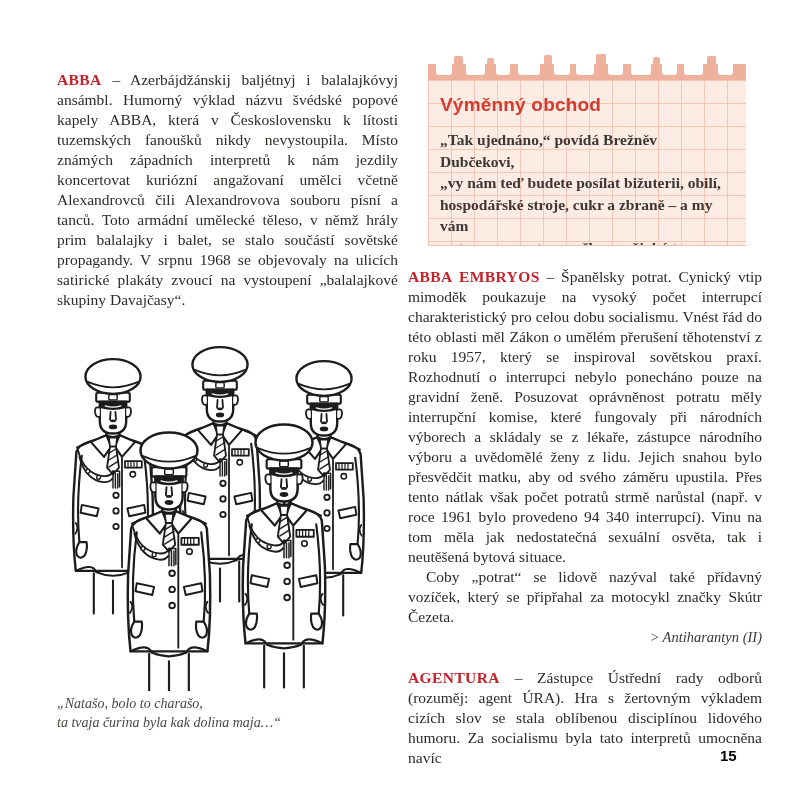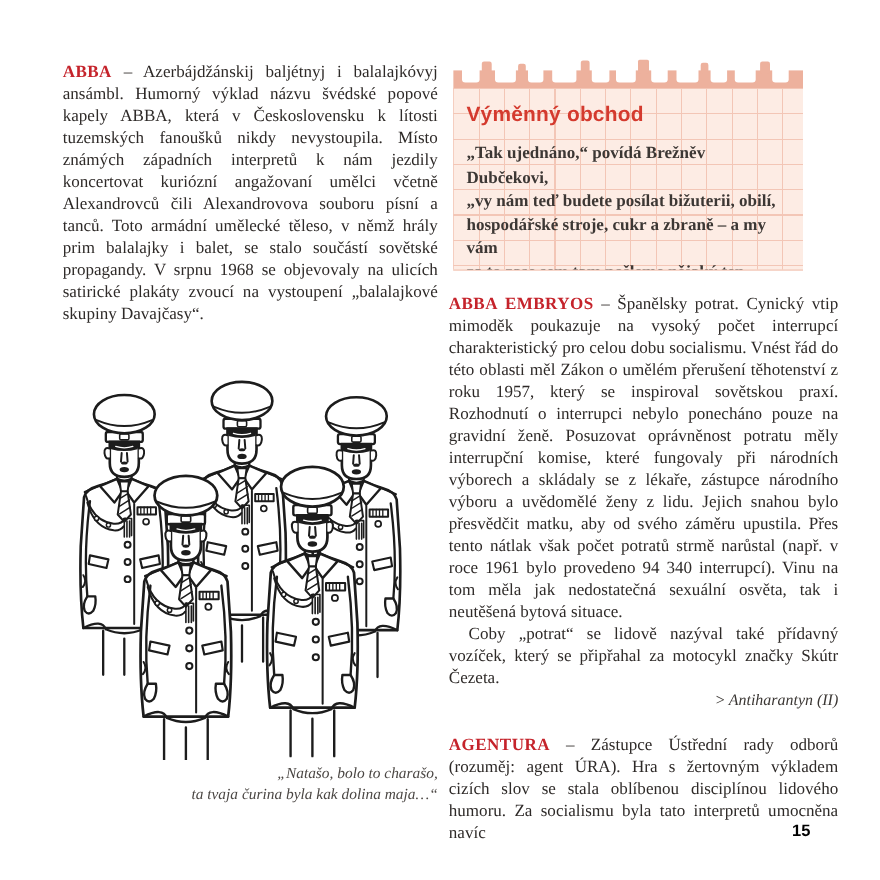--- a/index.html
+++ b/index.html
@@ -1,50 +1,50 @@
 <!DOCTYPE html>
 <html lang="cs"><head>
 <meta charset="utf-8">
 <style>
   html,body{margin:0;padding:0;background:#fff;}
   .page{
     position:relative;width:800px;height:800px;background:#ffffff;overflow:hidden;
     font-family:"Liberation Serif","DejaVu Serif",serif;color:#2e2a28;
   }
   
-  .col-left{position:absolute;left:57px;top:56px;width:341px;}
+  .col-left{position:absolute;left:57px;top:70px;width:341px;}
   .col-right{position:absolute;left:408px;top:54px;width:354px;}
   .entry{margin:0;font-size:15.5px;line-height:20px;text-align:justify;color:#2e2a28;}
   .headword{color:#c5232b;font-weight:bold;letter-spacing:.4px;}
   .indent{text-indent:18px;margin-top:0;}
   .crossref{margin:1px 0 0 0;font-size:14.5px;line-height:19px;color:#3a3633;text-align:right;}
   .crossref .it{font-style:italic;}
   
-  .callout{width:318px;margin-left:4px;margin-bottom:21px;}
+  .callout{width:318px;margin-left:20px;margin-bottom:21px;}
   .torn{display:block;width:318px;height:26px;}
   .callout-inner{
     box-sizing:border-box;height:166px;overflow:hidden;
     background-color:#fdece4;
     background-image:
       repeating-linear-gradient(to right,#f3c6b6 0 1px,transparent 1px 23px),
       repeating-linear-gradient(to bottom,#f3c6b6 0 1px,transparent 1px 23px);
     border-bottom:1px solid #f0c2b0;
     padding:14px 24px 12px 12px;
   }
   .callout-title{
     margin:0 0 13px 0;font-family:"Liberation Sans","DejaVu Sans",sans-serif;
     font-size:19px;font-weight:bold;color:#d43a2e;letter-spacing:.2px;
   }
   .callout-body{
     margin:0;font-size:15.5px;line-height:21.5px;color:#3c3734;white-space:pre-line;font-weight:bold;
   }
   
   .illustration{position:absolute;left:57px;top:303px;width:340px;height:388px;}
   .caption{
-    position:absolute;left:57px;top:694px;width:341px;text-align:right;
+    position:absolute;left:57px;top:694px;width:341px;text-align:left;
     font-style:italic;font-size:14px;line-height:19px;color:#4a4643;white-space:pre-line;
   }
   
   .page-number{
     position:absolute;left:720px;top:747px;
     font-family:"Liberation Sans","DejaVu Sans",sans-serif;
     font-size:15px;font-weight:bold;color:#000000;
   }
 </style>
 </head>

